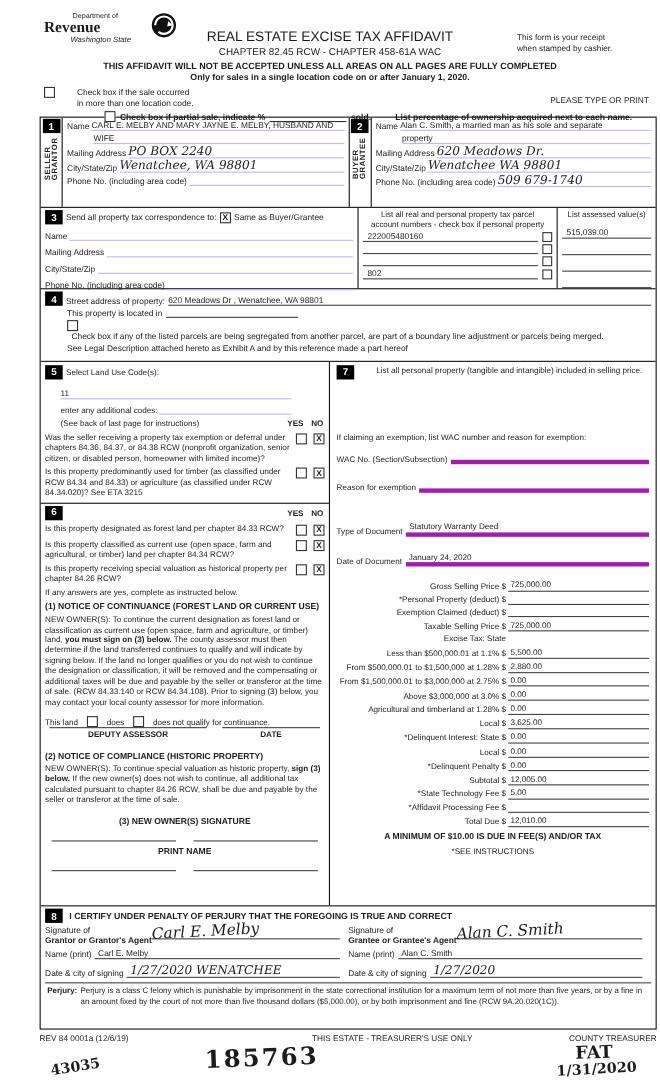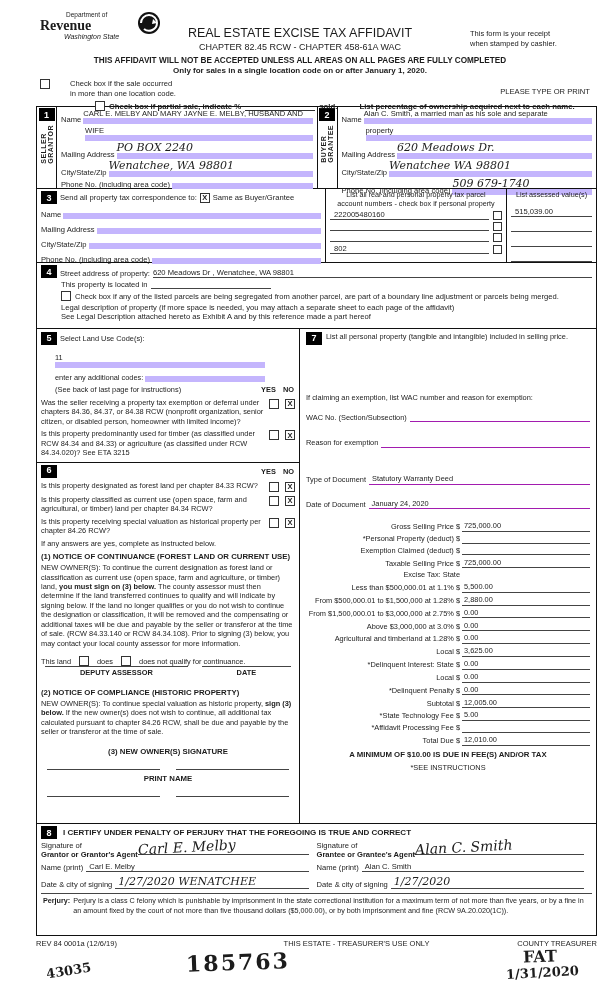--- a/index.html
+++ b/index.html
@@ -36,60 +36,60 @@
   
   .sec12 { display:flex; border-bottom:1px solid #111; height:82px; }
   .half { width:50%; display:flex; }
   .half + .half { border-left:1.5px solid #111; }
   .numcol { width:20px; border-right:1px solid #111; display:flex; flex-direction:column; align-items:center; padding-top:1px; }
   .vertpair { display:flex; margin-top:4px; }
   .vert { writing-mode:vertical-rl; transform:rotate(180deg); font-weight:bold; font-size:7px; letter-spacing:0.5px; }
   .fields { flex:1; padding:2px 4px 0 4px; font-size:7.6px; }
   .frow { display:flex; align-items:flex-end; margin-bottom:2px; }
   .frow .lbl { white-space:nowrap; margin-right:2px; }
-  .frow .val { flex:1; border-bottom:6px solid #c4b5fd; min-height:10px; }
+  .frow .val { flex:1; border-bottom:1px solid #c4b5fd; min-height:10px; }
   .indent { margin-left:24px; }
   .handval { font-size:11px; line-height:10px; }
   
   .sec3 { display:flex; border-bottom:1px solid #111; height:74px; font-size:7.6px; }
   .s3left { width:288px; padding:2px 4px; }
   .s3mid { width:182px; border-left:1px solid #111; border-right:1px solid #111; padding:1px 4px; }
   .s3right { flex:1; padding:1px 4px; }
   .s3hdr { font-size:7.2px; line-height:1.25; text-align:center; }
   .prow { display:flex; align-items:flex-end; margin-top:2px; }
   .prow .val { flex:1; border-bottom:1px solid #444; min-height:9px; padding-left:4px; }
   .prow .cb { margin-left:4px; width:9px; height:9px; min-width:9px; }
   
   .sec4 { border-bottom:1px solid #111; padding:2px 4px 2px 4px; font-size:7.6px; height:66px; }
   .s4row { display:flex; align-items:flex-end; margin-bottom:2px; }
   .s4row .fill { flex:1; border-bottom:1px solid #444; min-height:9px; }
-  .s4cbrow { display:flex; align-items:flex-end; margin:2px 0; }
+  .s4cbrow { display:flex; align-items:flex-start; margin:2px 0;flex-direction:column; }
   
   .cols { display:flex; height:494px; }
   .lcol { width:263px; border-right:1px solid #111; padding:3px 4px 0 4px; font-size:7.4px; line-height:1.28; }
   .rcol { flex:1; padding:3px 6px 0 6px; font-size:7.4px; line-height:1.3; }
   .qrow { display:flex; margin-top:3px; }
   .qrow .qtxt { flex:1; padding-right:4px; }
   .qrow .cbs { display:flex; gap:6px; align-items:flex-start; padding-top:1px; }
   .yesno { display:flex; justify-content:flex-end; gap:7px; font-weight:bold; padding-right:1px; }
   .sec6hdr { display:flex; justify-content:space-between; align-items:center; border-top:1px solid #111; margin:4px -4px 0 -4px; padding:2px 4px 0 4px; }
   .bold { font-weight:bold; }
   .ntitle { font-weight:bold; font-size:7.8px; margin-top:4px; }
   .npara { margin-top:1px; text-align:left; }
   .landrow { display:flex; align-items:center; gap:8px; margin-top:8px; }
   .dalines { display:flex; gap:14px; margin-top:0; padding:0 4px; }
   .daline { flex:1; border-top:1px solid #444; text-align:center; font-weight:bold; padding-top:1px; }
   .sigctr { text-align:center; font-weight:bold; margin-top:10px; font-size:7.8px; }
   .siglines { display:flex; gap:16px; margin-top:12px; padding:0 6px; }
   .sigline { flex:1; border-top:1px solid #444; height:1px; }
   
   .sec7hdr { display:flex; }
-  .sec7hdr .t { margin-left:4px; }
+  .sec7hdr .t { margin-left:20px; }
   .wacrow { display:flex; align-items:flex-end; margin-top:10px; }
-  .wacrow .fill { flex:1; border-bottom:1px solid #a21caf; min-height:9px; margin-left:3px; padding-left:3px; }
+  .wacrow .fill { flex:1; border-bottom:4px solid #a21caf; min-height:9px; margin-left:3px; padding-left:3px; }
   .taxrow { display:flex; align-items:flex-end; margin-top:2.2px; }
   .taxlabel { flex:1; text-align:right; white-space:nowrap; }
   .taxval { width:128px; border-bottom:1px solid #444; min-height:9px; margin-left:2px; padding-left:2px; }
   .taxval.noline { border-bottom:none; }
   .minline { text-align:center; font-weight:bold; font-size:7.8px; margin-top:4px; }
   .seeinstr { text-align:center; margin-top:3px; }
   
   .sec8 { border-top:1.5px solid #111; padding:2px 4px 0 4px; font-size:7.6px; height:112px; }
   .certline { display:flex; align-items:center; gap:6px; font-weight:bold; font-size:8px; }
   .sigcols { display:flex; margin-top:2px; }
@@ -295,21 +295,20 @@
         <span class="fill">620 Meadows Dr , Wenatchee, WA 98801</span>
       </div>
       <div class="s4row" style="margin-left:20px">
         <span style="margin-right:3px">This property is located in</span>
         <span class="fill" style="max-width:120px"></span>
       </div>
       <div class="s4cbrow" style="margin-left:20px">
         <span class="cb"></span>
         <span style="margin-left:4px">Check box if any of the listed parcels are being segregated from another parcel, are part of a boundary line adjustment or parcels being merged.</span>
       </div>
-      <div style="margin-left:20px">Legal description of property (if more space is needed, you may attach a separate sheet to each page of the affidavit)</div>
       <div style="margin-left:20px">See Legal Description attached hereto as Exhibit A and by this reference made a part hereof</div>
     </div>
 
     <div class="cols">
       <div class="lcol">
 
         <div style="display:flex;align-items:center;gap:3px;">
           <span class="secnum">5</span>
           <span>Select Land Use Code(s):</span>
         </div>

